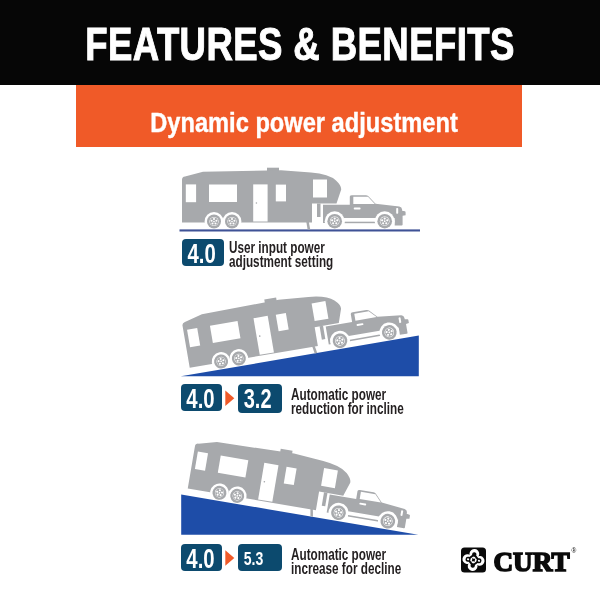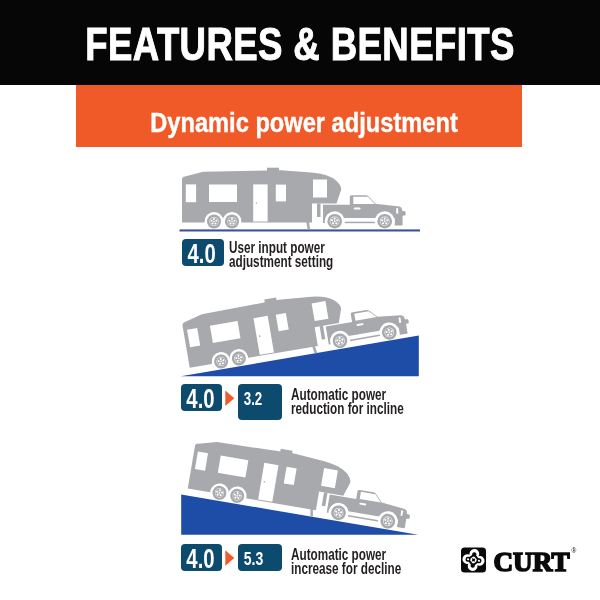--- a/index.html
+++ b/index.html
@@ -125,21 +125,21 @@
       <text x="571.5" y="553" font-size="6.5px" fill="#0a0a0a">®</text>
     </g>
   </svg>
 
   <div class="badge" style="left:181.5px;top:239.3px;width:42px;height:27px;font-size:27.5px;line-height:30.2px;">
       <span>4.0</span>
     </div>
   <div class="badge" style="left:180.5px;top:384.3px;width:41px;height:27px;font-size:27.5px;line-height:30.2px;">
       <span>4.0</span>
     </div>
-  <div class="badge" style="left:238px;top:384.3px;width:44px;height:36px;font-size:18px;line-height:30.2px;">
+  <div class="badge" style="left:238px;top:384.3px;width:44px;height:29px;font-size:27px;line-height:30.2px;">
       <span>3.2</span>
     </div>
   <div class="badge" style="left:180.5px;top:543.9px;width:41px;height:27px;font-size:27.5px;line-height:30.2px;">
       <span>4.0</span>
     </div>
   <div class="badge" style="left:238px;top:543.9px;width:44px;height:27px;font-size:19px;line-height:30.2px;">
       <span>5.3</span>
     </div>
 
   <div class="desc" style="left:229px;top:240.6px;">User input power<br>adjustment setting</div>

